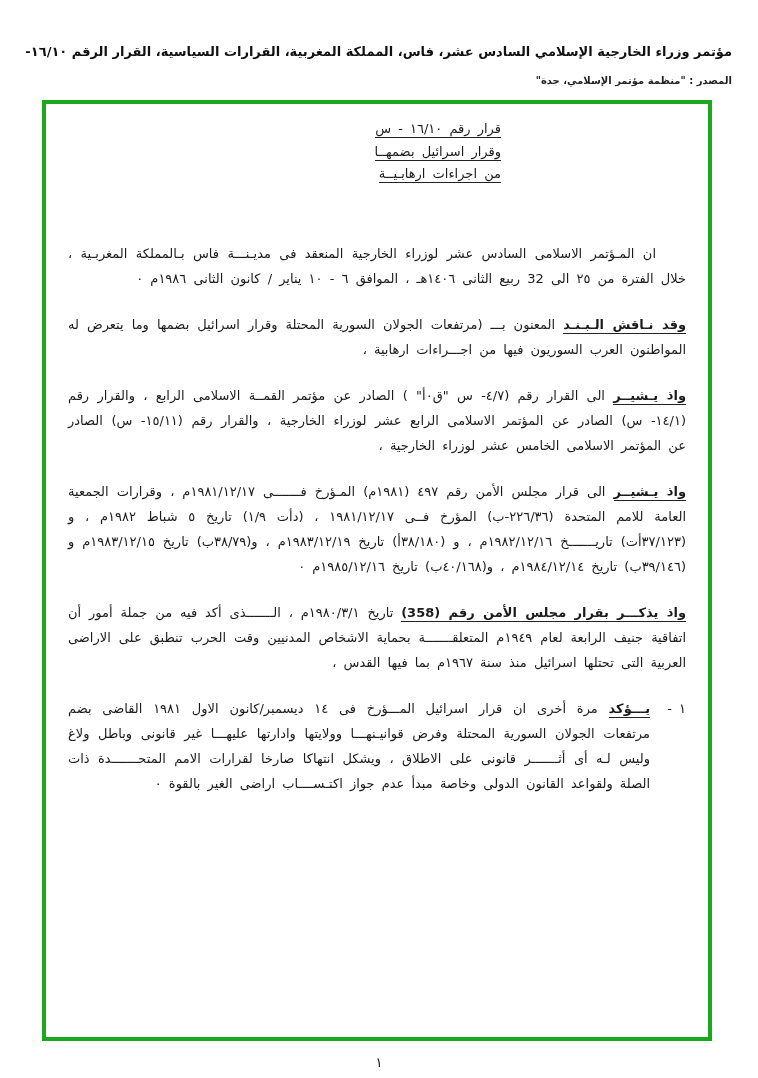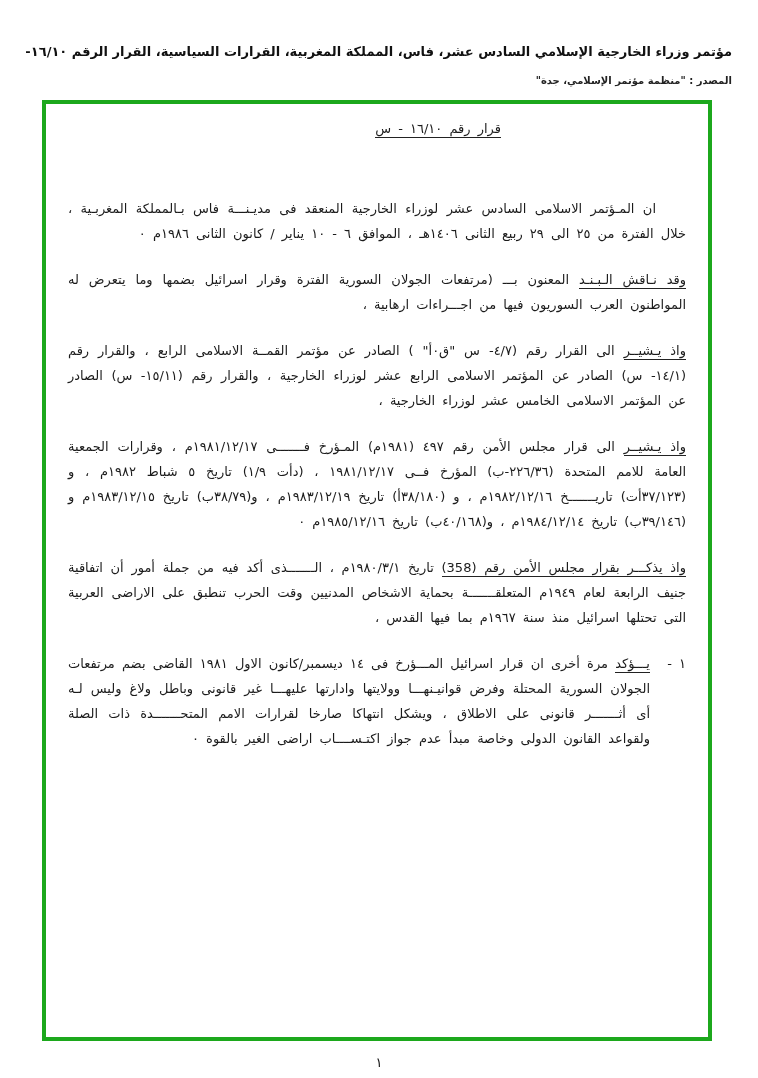--- a/index.html
+++ b/index.html
@@ -62,21 +62,21 @@
     border-bottom: 1px solid #222;
     padding-bottom: 1px;
   }
   .para {
     margin-top: 21px;
     line-height: 25px;
     text-align: justify;
   }
   .para.gap-large { margin-top: 56px; }
   .para.indent { text-indent: 30px; }
-  .lead { font-weight: normal; }
+  .lead { font-weight: bold; }
   .item {
     display: flex;
     margin-top: 21px;
     line-height: 25px;
   }
   .item-number {
     flex: none;
     width: 36px;
     white-space: nowrap;
   }
@@ -99,25 +99,27 @@
 
   <div class="top-header">مؤتمر وزراء الخارجية الإسلامي السادس عشر، فاس، المملكة المغربية، القرارات السياسية، القرار الرقم ١٦/١٠-س</div>
 
   <div class="source-line">المصدر :  "منظمة مؤتمر الإسلامي، جدة"</div>
 
   <div class="frame" style="border-color: rgb(28, 168, 28);">
     <div class="doc">
 
       <div class="title-block">
         <div class="title-line"><span class="u">قرار رقم ١٦/١٠ - س</span></div>
+        <div class="title-line"><span class="u">وقرار اسرائيل بضمهــا</span></div>
+        <div class="title-line"><span class="u">من اجراءات ارهابـيــة</span></div>
       </div>
 
-      <div class="para gap-large indent"><span class="lead u"></span><span>ان المـؤتمر الاسلامى السادس عشر لوزراء الخارجية المنعقد فى مديـنـــة فاس بـالمملكة المغربـية ، خلال الفترة من ٢٥ الى ٢٩ ربيع الثانى ١٤٠٦هـ ، الموافق ٦ - ١٠ يناير / كانون الثانى ١٩٨٦م ٠</span></div>
+      <div class="para gap-large indent"><span class="lead u"></span><span>ان المـؤتمر الاسلامى السادس عشر لوزراء الخارجية المنعقد فى مديـنـــة فاس بـالمملكة المغربـية ، خلال الفترة من ٢٥ الى 32 ربيع الثانى ١٤٠٦هـ ، الموافق ٦ - ١٠ يناير / كانون الثانى ١٩٨٦م ٠</span></div>
 
-      <div class="para"><span class="lead u">وقد نـاقش الـبـنـد</span><span> المعنون بـــ (مرتفعات الجولان السورية الفترة وقرار اسرائيل بضمها وما يتعرض له المواطنون العرب السوريون فيها من اجـــراءات ارهابية ،</span></div>
+      <div class="para"><span class="lead u">وقد نـاقش الـبـنـد</span><span> المعنون بـــ (مرتفعات الجولان السورية المحتلة وقرار اسرائيل بضمها وما يتعرض له المواطنون العرب السوريون فيها من اجـــراءات ارهابية ،</span></div>
 
       <div class="para"><span class="lead u">واذ يـشيــر</span><span> الى القرار رقم (٤/٧- س "ق٠أ" ) الصادر عن مؤتمر القمــة الاسلامى الرابع ، والقرار رقم (١٤/١- س) الصادر عن المؤتمر الاسلامى الرابع عشر لوزراء الخارجية ، والقرار رقم (١٥/١١- س) الصادر عن المؤتمر الاسلامى الخامس عشر لوزراء الخارجية ،</span></div>
 
       <div class="para"><span class="lead u">واذ يـشيــر</span><span> الى قرار مجلس الأمن رقم ٤٩٧ (١٩٨١م) المـؤرخ فـــــــى ١٩٨١/١٢/١٧م ، وقرارات الجمعية العامة للامم المتحدة (٢٢٦/٣٦-ب) المؤرخ فــى ١٩٨١/١٢/١٧ ، (دأت ١/٩) تاريخ ٥ شباط ١٩٨٢م ، و (٣٧/١٢٣أت) تاريـــــــخ ١٩٨٢/١٢/١٦م ، و (٣٨/١٨٠أ) تاريخ ١٩٨٣/١٢/١٩م ، و(٣٨/٧٩ب) تاريخ ١٩٨٣/١٢/١٥م و (٣٩/١٤٦ب) تاريخ ١٩٨٤/١٢/١٤م ، و(٤٠/١٦٨ب) تاريخ ١٩٨٥/١٢/١٦م ٠</span></div>
 
       <div class="para"><span class="lead u">واذ يذكـــر بقرار مجلس الأمن رقم (358)</span><span> تاريخ ١٩٨٠/٣/١م ، الـــــــذى أكد فيه من جملة أمور أن اتفاقية جنيف الرابعة لعام ١٩٤٩م المتعلقـــــــة بحماية الاشخاص المدنيين وقت الحرب تنطبق على الاراضى العربية التى تحتلها اسرائيل منذ سنة ١٩٦٧م بما فيها القدس ،</span></div>
 
       <div class="item">
         <span class="item-number">١ -</span>
         <div class="item-text"><span class="lead u">يـــؤكد</span><span> مرة أخرى ان قرار اسرائيل المـــؤرخ فى ١٤ ديسمبر/كانون الاول ١٩٨١ القاضى بضم مرتفعات الجولان السورية المحتلة وفرض قوانيـنهـــا وولايتها وادارتها عليهـــا غير قانونى وباطل ولاغ وليس لـه أى أثـــــــر قانونى على الاطلاق ، ويشكل انتهاكا صارخا لقرارات الامم المتحـــــــدة ذات الصلة ولقواعد القانون الدولى وخاصة مبدأ عدم جواز اكتـســــاب اراضى الغير بالقوة ٠</span></div>

